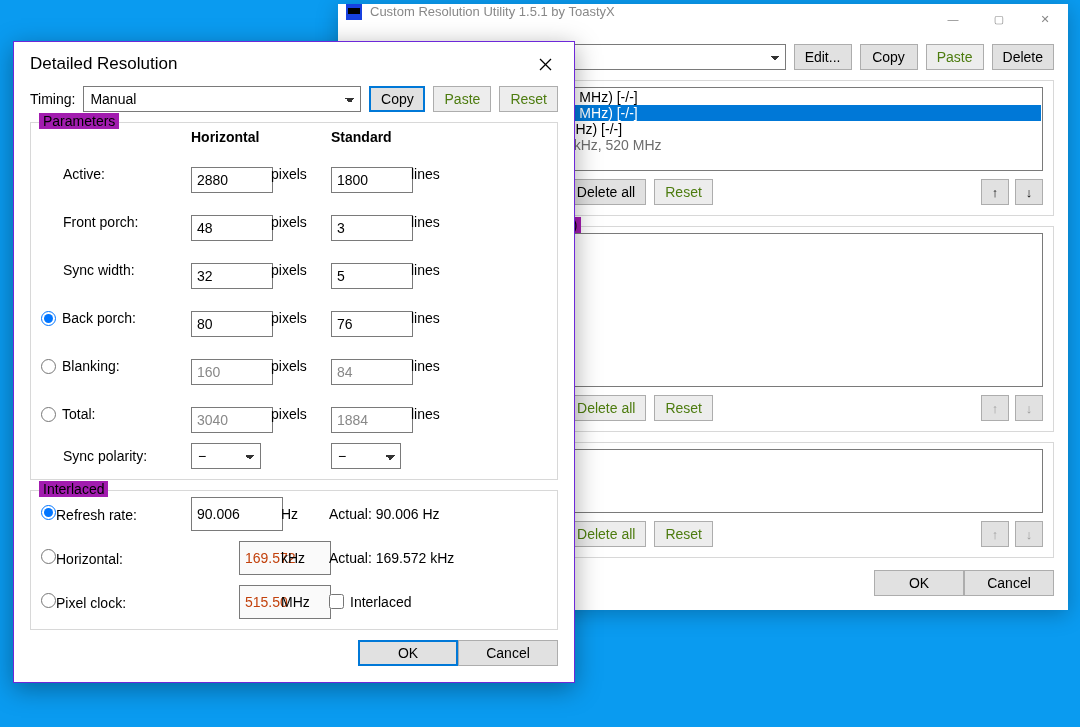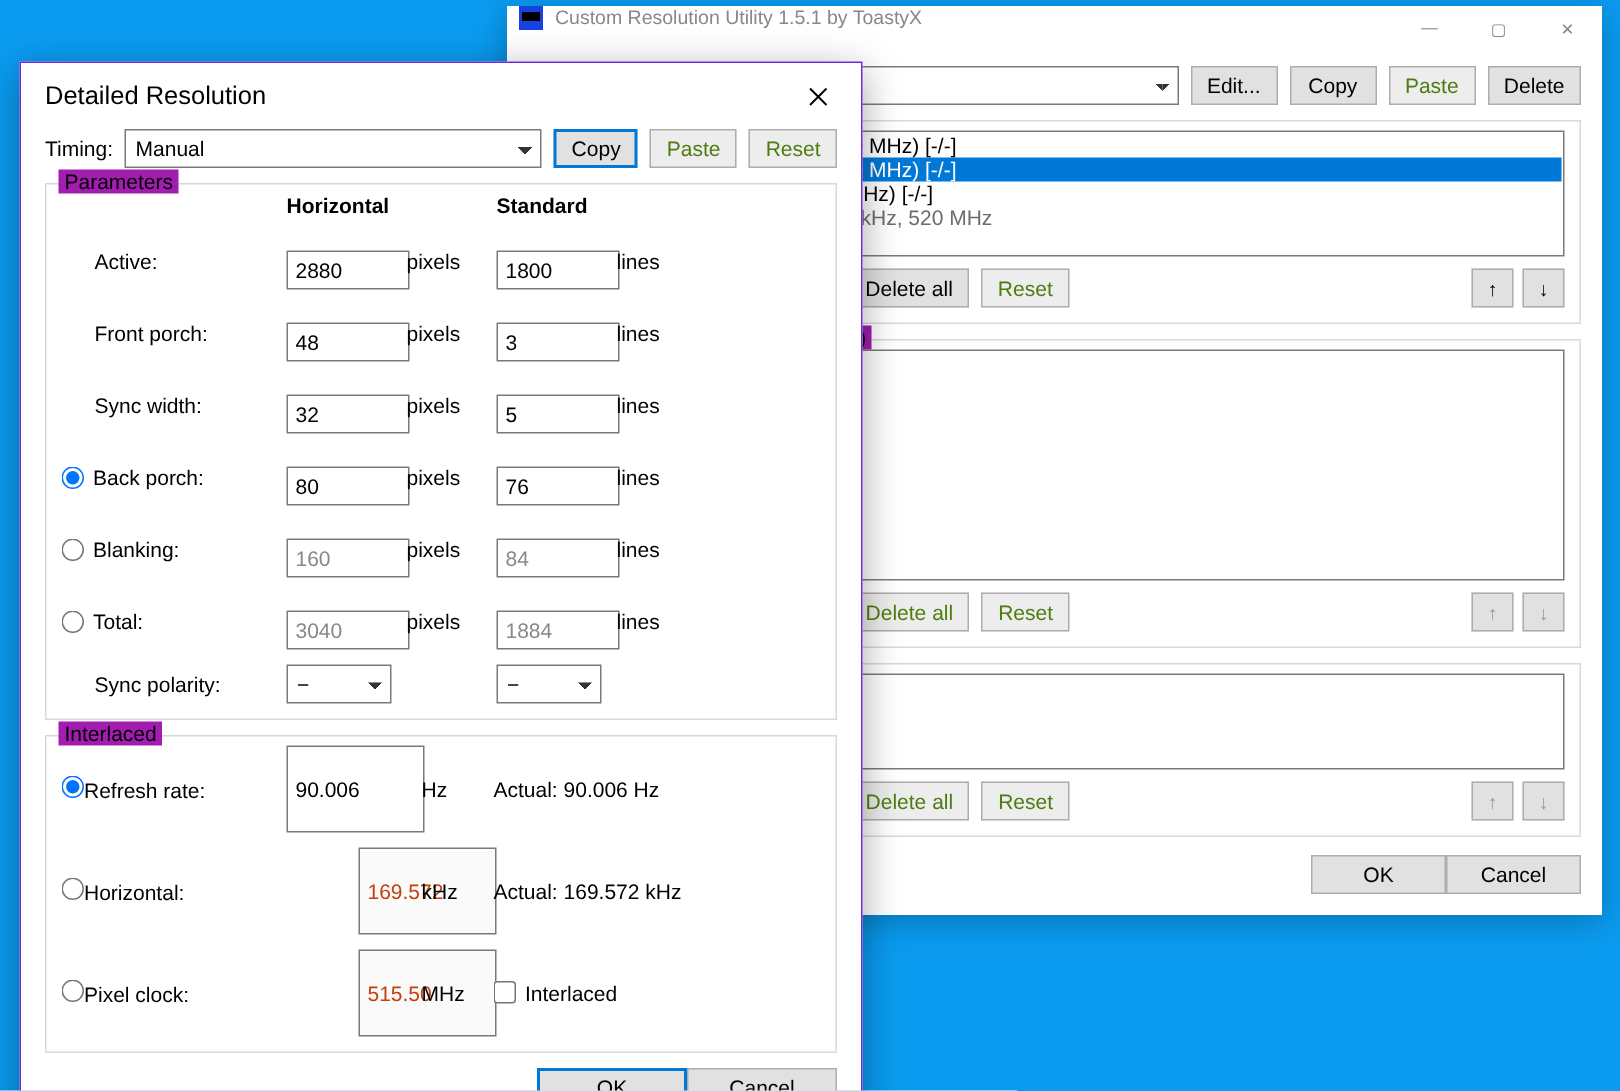--- a/index.html
+++ b/index.html
@@ -114,21 +114,21 @@
   .param-grid{display:grid;grid-template-columns:150px 80px 60px 80px 60px;row-gap:10px;align-items:center;}
   .param-grid .hdr{font-weight:bold;}
   .param-grid input[type=text]{
     width:70px;height:24px;border:1px solid #7a7a7a;font:inherit;padding:0 5px;text-align:left;margin-top:12px;
   }
   .param-grid input[disabled]{color:#888;background:#fff;}
   .param-grid .rad{display:flex;align-items:center;gap:6px;}
   .param-grid select.pol{width:70px;height:26px;}
 
   .freq-grid{display:grid;grid-template-columns:150px 90px 48px 1fr;row-gap:10px;align-items:center;}
-  .freq-grid input[type=text]{width:80px;height:24px;border:1px solid #7a7a7a;font:inherit;padding:16px 5px;}
+  .freq-grid input[type=text]{width:80px;height:24px;border:1px solid #7a7a7a;font:inherit;padding:4px 5px;}
   .freq-grid input[disabled]{color:#c2410c;margin-left:48px;}
   .chk{display:flex;align-items:flex-start;gap:6px;}
   input[type=radio],input[type=checkbox]{width:15px;height:15px;margin:0;}
 
   .btnrow{display:flex;gap:8px;margin-top:8px;}
   .btnrow .right{margin-left:auto;display:flex;gap:8px;}
 </style>
 </head>
 <body>
 

